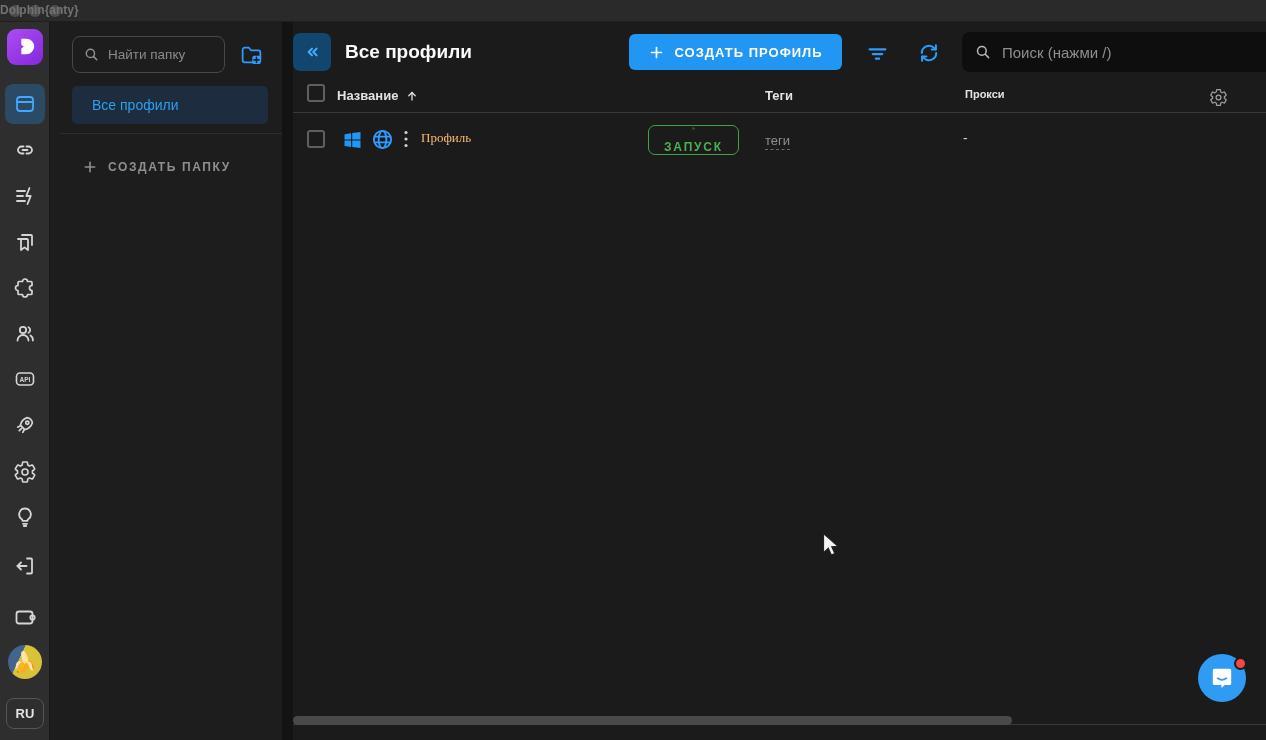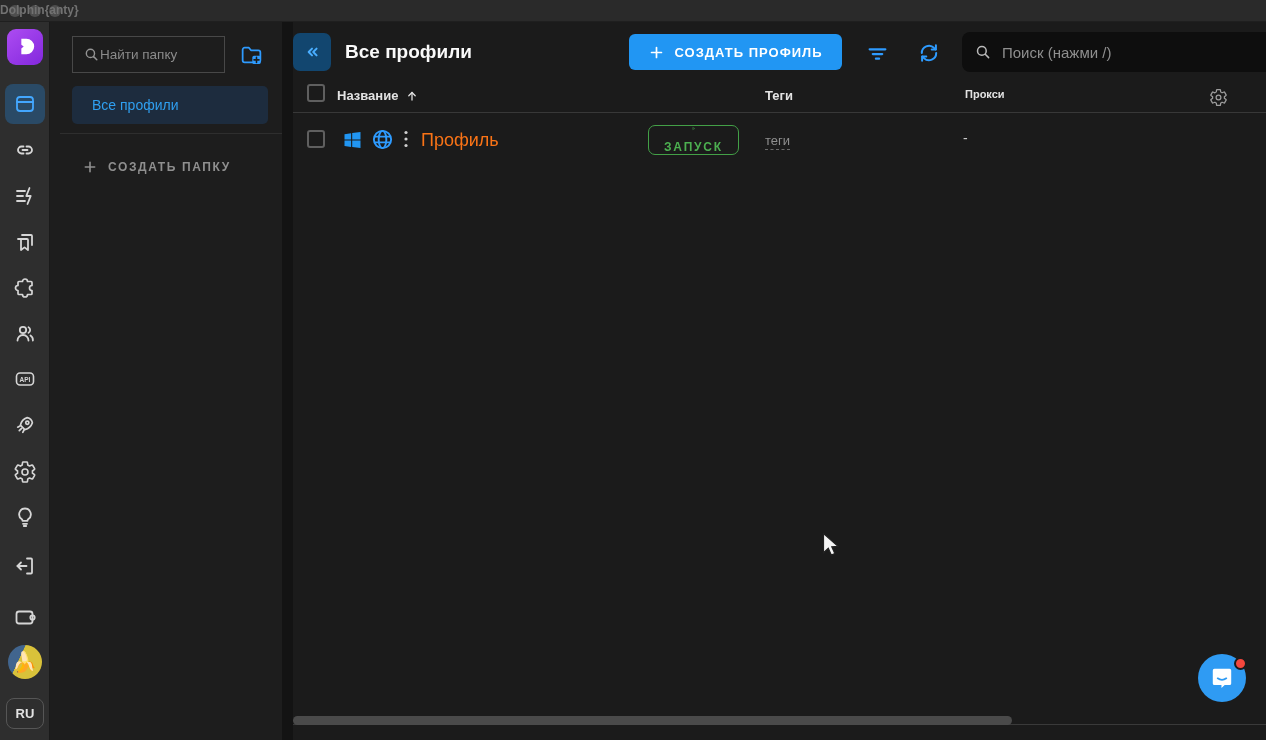--- a/index.html
+++ b/index.html
@@ -17,21 +17,21 @@
   .rail { position:absolute; left:0; top:22px; width:50px; height:718px; background:#2e2e2e; border-right:1px solid #1a1a1a; }
   .logo { position:absolute; left:7px; top:7px; width:36px; height:36px; border-radius:9px; background:linear-gradient(140deg,#ad4cf2,#8328dd); display:flex; align-items:center; justify-content:center; }
   .rail-btn { position:absolute; left:50%; transform:translateX(-50%); width:40px; height:40px; display:flex; align-items:center; justify-content:center; color:#d6d6d6; border-radius:8px; }
   .rail-btn.selected { background:#2a4a66; color:#43a7ff; }
   .rail-btn svg { display:block; }
   .avatar { position:absolute; left:8px; width:34px; height:34px; border-radius:50%; overflow:hidden; background:linear-gradient(115deg,#41658e 35%,#d9c23a 36%); display:flex; align-items:center; justify-content:center; font-size:20px; }
   .lang-btn { position:absolute; left:6px; width:38px; height:31px; border:1px solid #565656; border-radius:8px; color:#e3e3e3; font-size:13px; font-weight:700; display:flex; align-items:center; justify-content:center; background:transparent; }
 
   
   .folders { position:absolute; left:50px; top:22px; width:232px; height:718px; background:#1d1d1d; }
-  .folder-search { position:absolute; left:22px; top:14px; width:153px; height:37px; border:1px solid #484848; border-radius:0; display:flex; align-items:center; padding:0 10px; color:#949494; background:transparent; }
+  .folder-search { position:absolute; left:22px; top:14px; width:153px; height:37px; border:1px solid #484848; border-radius:8px; display:flex; align-items:center; padding:0 10px; gap:8px; color:#949494; background:transparent; }
   .folder-search input { flex:1; min-width:0; background:transparent; border:none; outline:none; color:#cfcfcf; font-size:13.5px; font-family:"Liberation Sans",sans-serif; }
   .folder-search input::placeholder { color:#8b8b8b; }
   .folder-add { position:absolute; left:186px; top:18px; width:30px; height:30px; display:flex; align-items:center; justify-content:center; color:#2e9bff; background:transparent; border:none; }
   .folder-item { position:absolute; left:22px; top:64px; width:196px; height:38px; background:#1d2c3e; border-radius:5px; display:flex; align-items:center; padding-left:20px; color:#2f9ff0; font-size:14px; }
   .folder-divider { position:absolute; left:10px; top:111px; width:222px; height:1px; background:#2e2e2e; }
   .create-folder { position:absolute; left:32px; top:130px; height:30px; display:flex; align-items:center; gap:10px; color:#8f8f8f; font-size:12px; font-weight:700; letter-spacing:1.6px; background:transparent; border:none; }
 
   .gutter { position:absolute; left:282px; top:22px; width:11px; height:718px; background:#131313; }
 
   
@@ -52,21 +52,21 @@
   .th-name { position:absolute; left:44px; top:8px; display:flex; align-items:center; gap:7px; color:#e3e3e3; font-size:13px; font-weight:700; background:transparent; border:none; font-family:"Liberation Sans",sans-serif;justify-content:space-between; }
   .th-tags { position:absolute; left:472px; top:8px; color:#e3e3e3; font-size:13px; font-weight:700; }
   .th-proxy { position:absolute; left:672px; top:8px; color:#e3e3e3; font-size:11px; font-weight:700; }
   .th-gear { position:absolute; left:912px; top:4px; width:26px; height:26px; display:flex; align-items:center; justify-content:center; color:#9e9e9e; background:transparent; border:none; }
 
   .trow { position:absolute; left:0; top:91px; width:973px; height:53px; }
   .row-check { left:14px; top:17px; }
   .os-icon { position:absolute; left:50px; top:17px; }
   .globe-icon { position:absolute; left:78px; top:15px; color:#2e9bff; }
   .dots-btn { position:absolute; left:105px; top:14px; width:16px; height:24px; display:flex; align-items:center; justify-content:center; color:#cfcfcf; background:transparent; border:none; }
-  .profile-name { position:absolute; left:128px; top:17px; font-size:18px; color:#f97316; }
+  .profile-name { position:absolute; left:128px; top:17px; font-size:13px; color:#fdba74;font-family:Liberation Serif, serif; }
   .launch-btn { position:absolute; left:355px; top:12px; height:30px; padding:0 15px; border:1.5px solid #43a047; border-radius:7px; background:transparent; color:#4caf50; font-size:12px; font-weight:700; letter-spacing:1.8px; display:flex; align-items:center; gap:9px; font-family:"Liberation Sans",sans-serif;flex-direction:column; }
   .tags-cell { position:absolute; left:472px; top:20px; font-size:13px; color:#8f8f8f; border-bottom:1px dashed #6a6a6a; padding-bottom:1px; background:transparent; }
   .proxy-cell { position:absolute; left:670px; top:17px; font-size:14px; color:#c9c9c9; }
 
   
   .chat-fab { position:absolute; left:905px; top:632px; width:48px; height:48px; border-radius:50%; background:#2f9bf3; border:none; display:flex; align-items:center; justify-content:center; }
   .chat-dot { position:absolute; left:941px; top:635px; width:13px; height:13px; border-radius:50%; background:#f5473d; border:2px solid #1b1b1b; }
 
   
   .hscroll-track { position:absolute; left:0; top:702px; width:973px; height:1px; background:#3a3a3a; }

